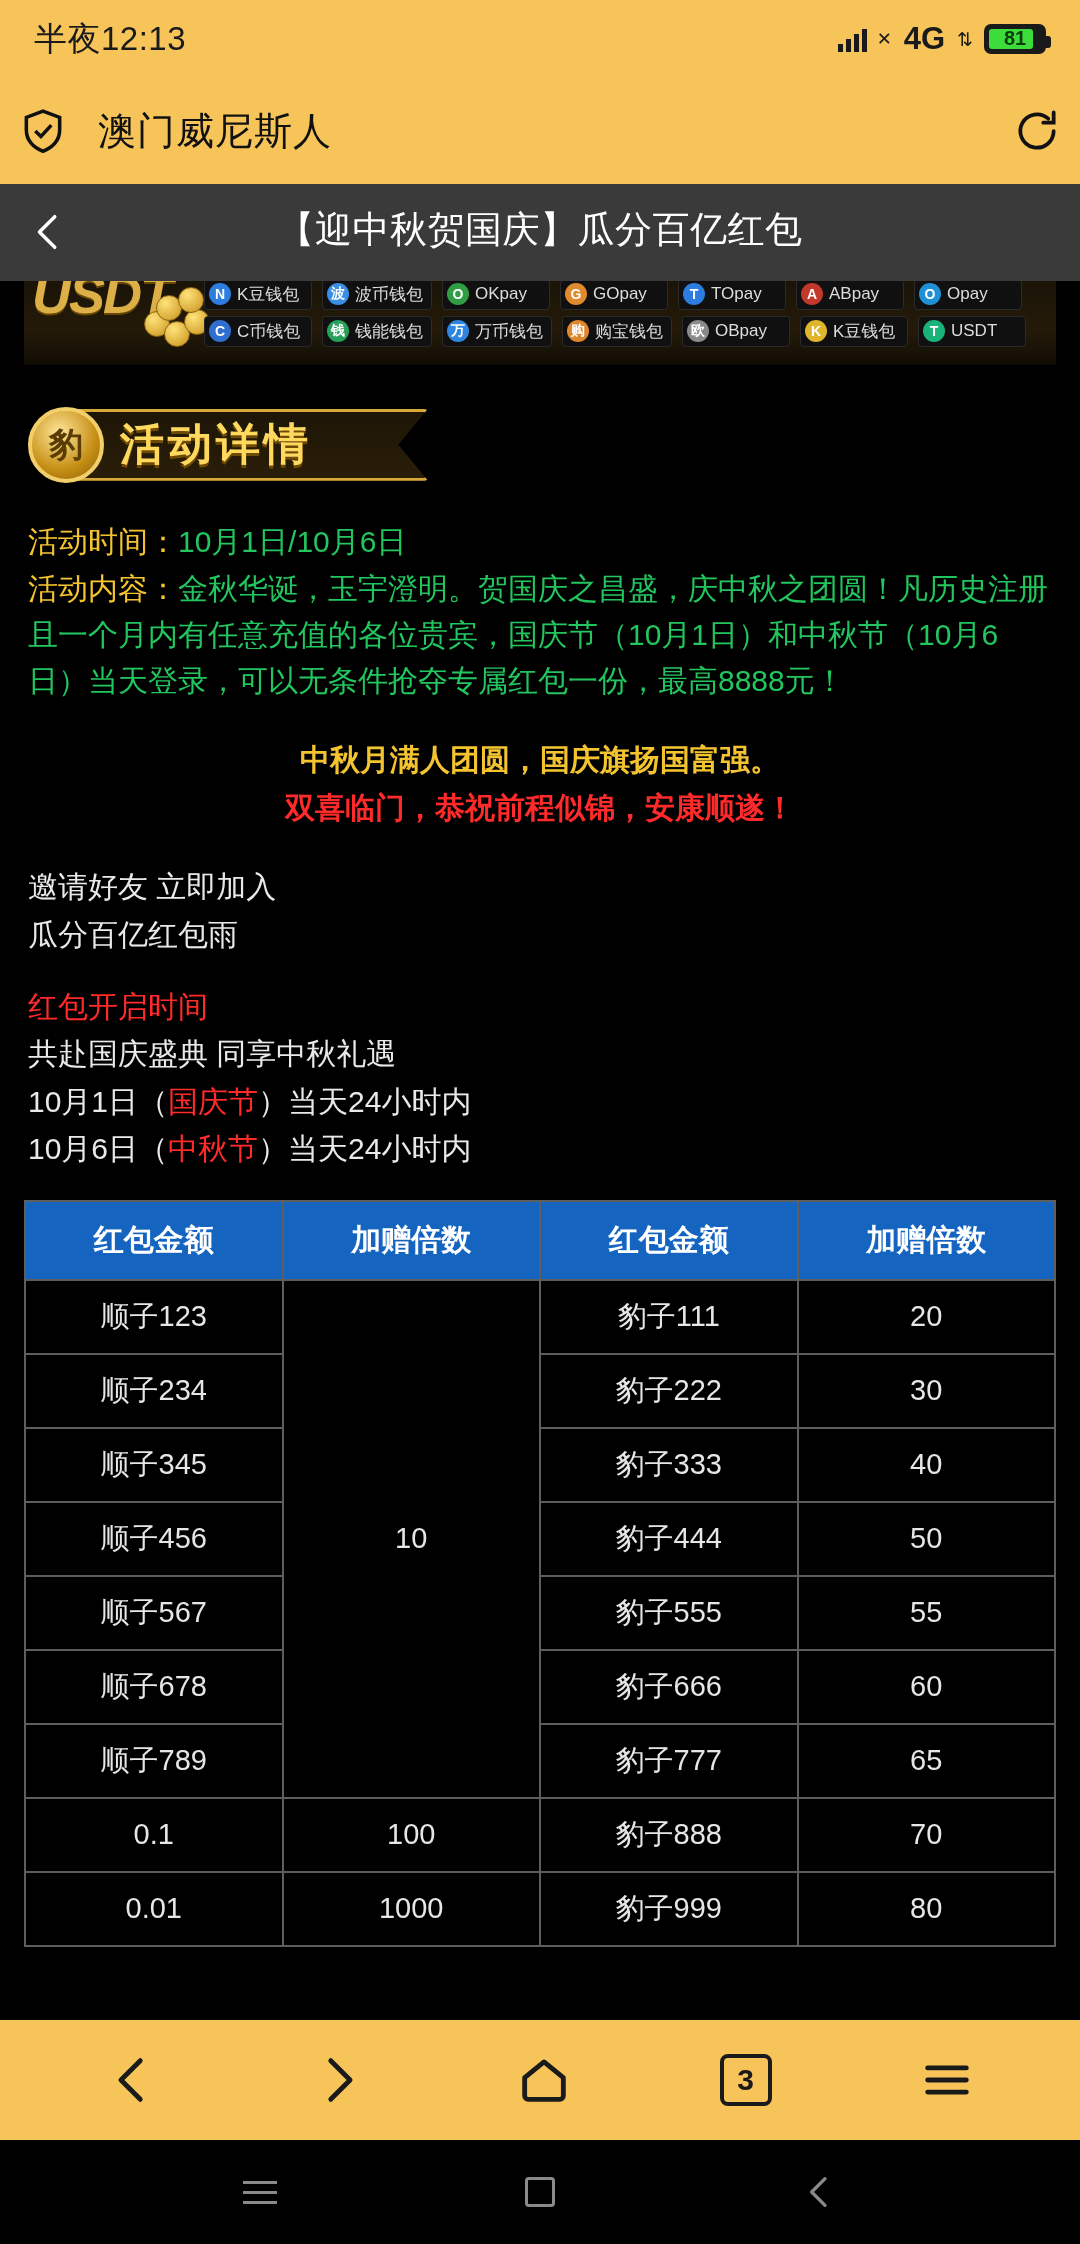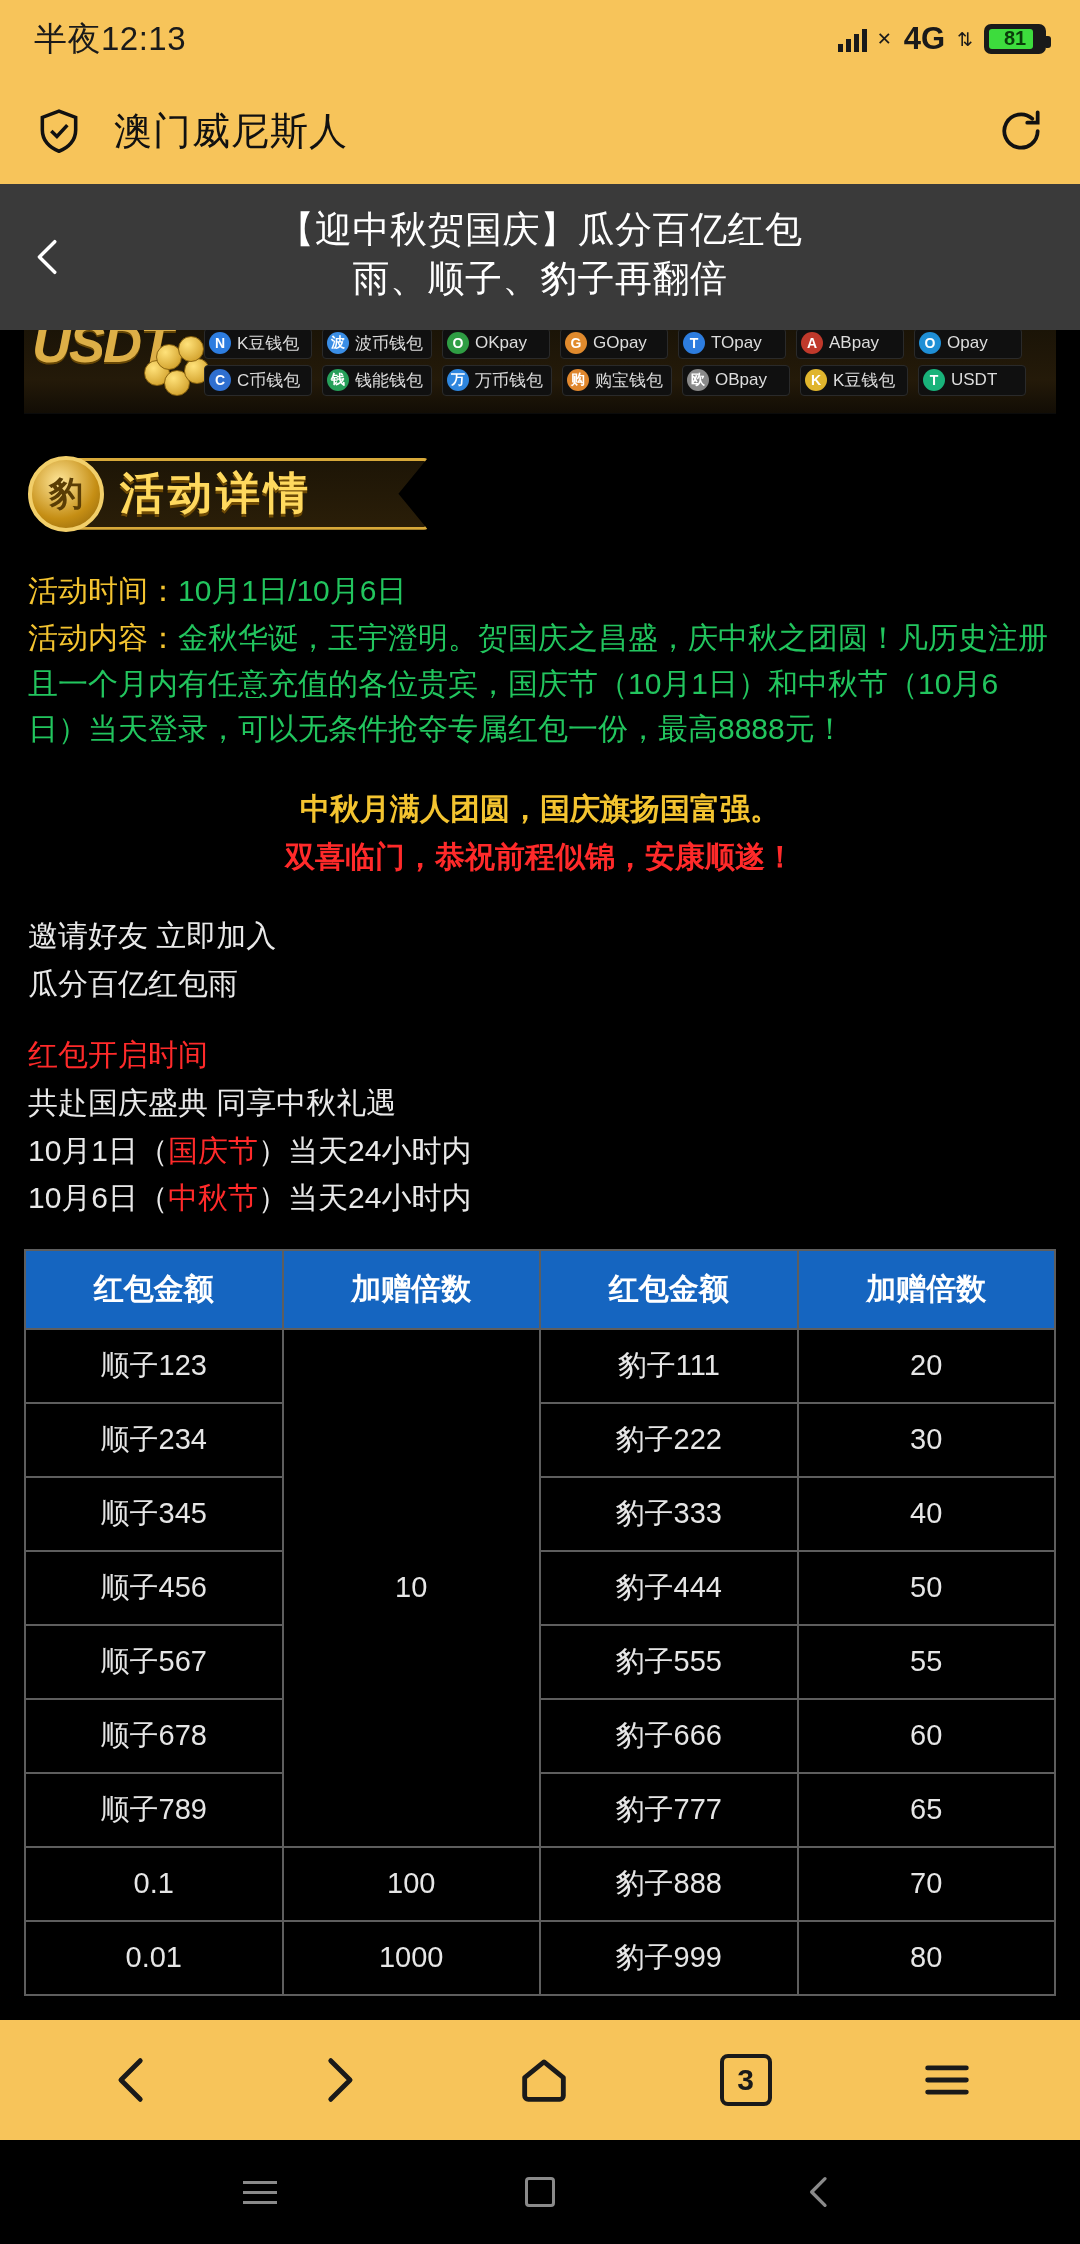--- a/index.html
+++ b/index.html
@@ -49,21 +49,21 @@
     position:absolute; left:2px; top:2px; bottom:2px; width: 78%;
     background: #3ddc3d; border-radius: 3px;
   }
   .battery .pct { position: relative; font-size: 20px; font-weight:700; color:#0a3d0a; z-index:2;}
 
   
   .titlebar {
     height: 106px;
     background: #F7C45A;
     display: flex; align-items: center;
-    padding: 0 34px;
+    padding: 0 18px;
     flex: 0 0 auto;
   }
   .shield-icon { width: 50px; height: 50px; flex: 0 0 auto; }
   .site-title {
     margin-left: 30px; font-size: 38px; color: #111; font-weight: 500;
     letter-spacing: 1px;
   }
   .reload-icon { margin-left: auto; width: 50px; height: 50px; }
 
   
@@ -277,21 +277,20 @@
     </span>
   </div>
 
   <div class="pageheader">
     <span class="back-chevron">
       <svg viewBox="0 0 24 24" width="46" height="46" fill="none" stroke="#fff" stroke-width="1.8" stroke-linecap="round" stroke-linejoin="round">
         <polyline points="15,4 7,12 15,20"></polyline>
       </svg>
     </span>
     <div class="line">【迎中秋贺国庆】瓜分百亿红包</div>
-    <div class="line">雨、顺子、豹子再翻倍</div>
   </div>
 
   <div class="content">
 
     <div class="paystrip">
       <div class="usdt-logo">USDT</div>
       <div class="coins">
           <span></span>
           <span></span>
           <span></span>

